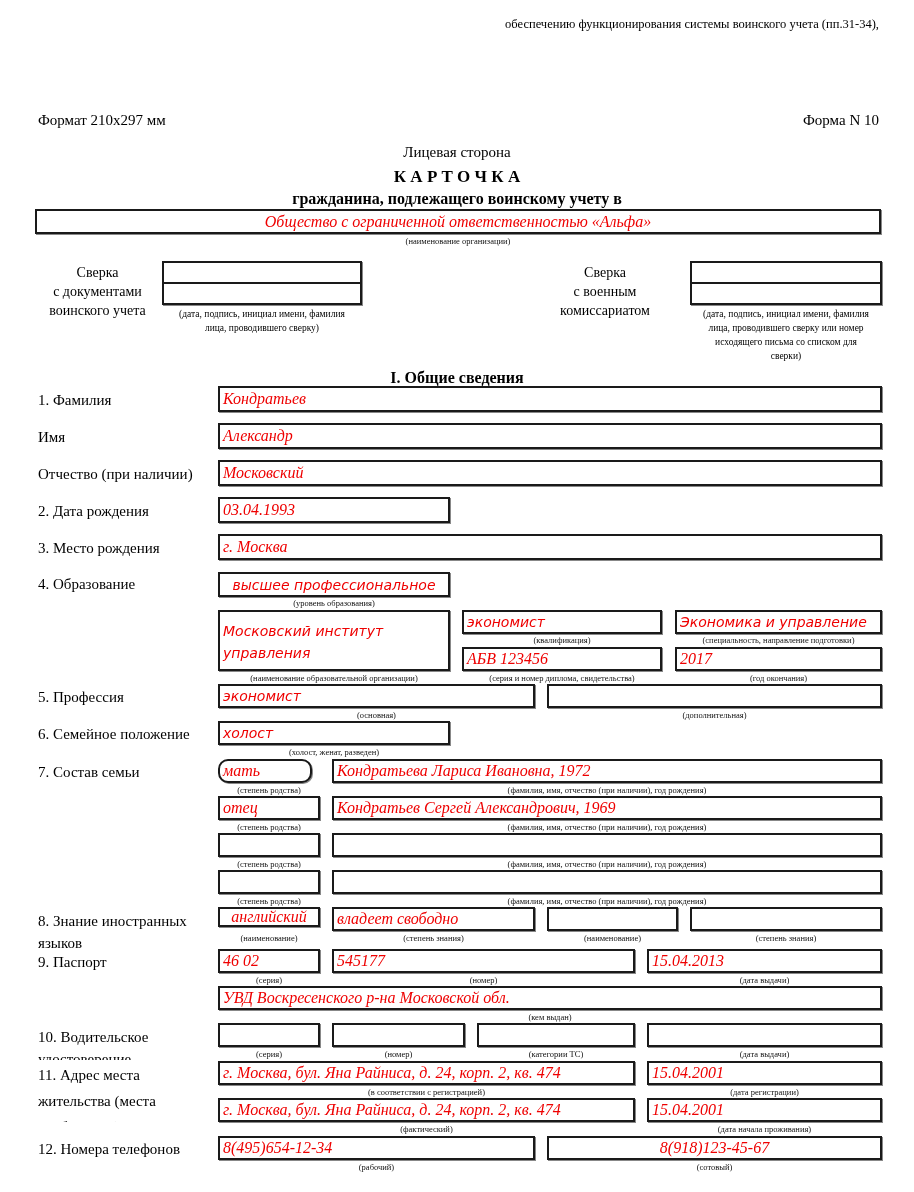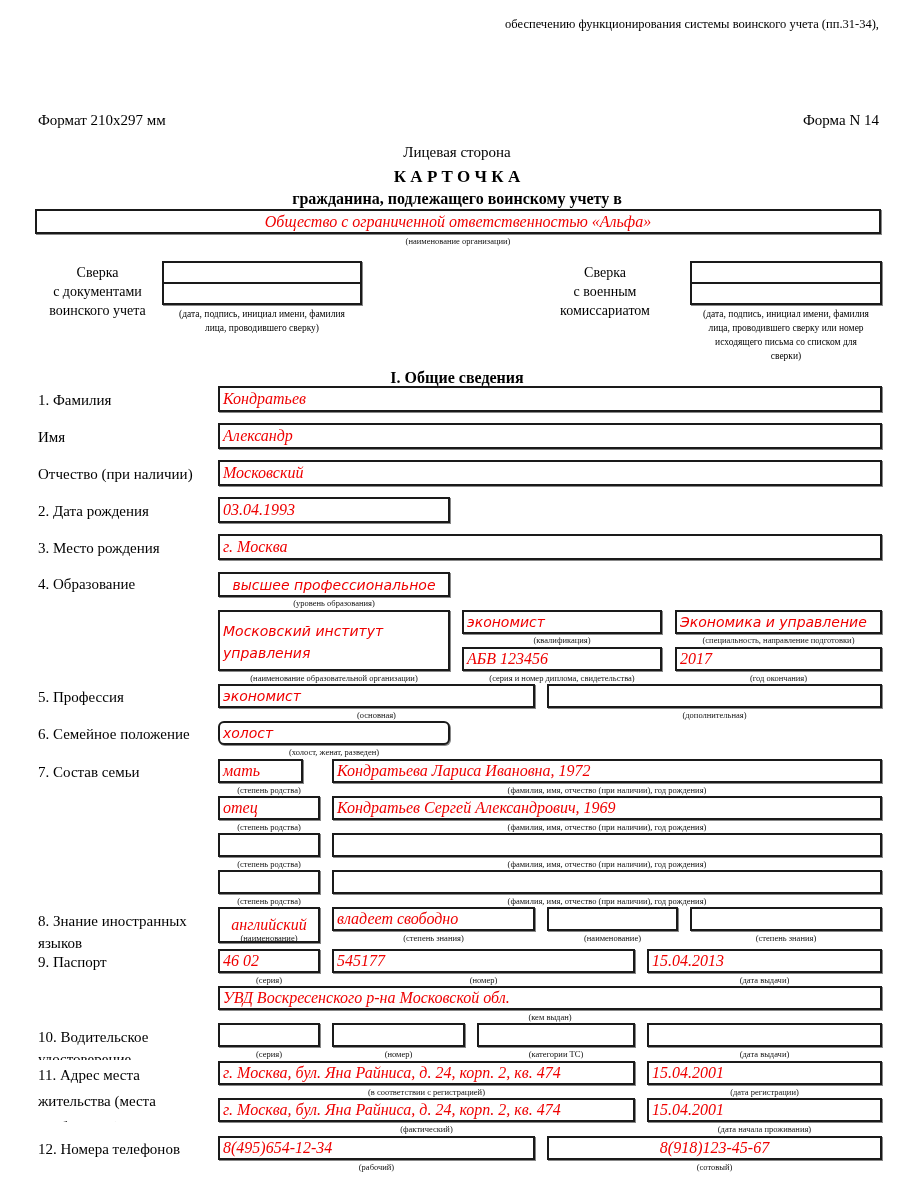--- a/index.html
+++ b/index.html
@@ -19,21 +19,21 @@
   .center-text { position: absolute; left: 0; right: 0; text-align: center; }
   .small { font-size: 11px; line-height: 14px; text-align: center; }
 </style>
 </head>
 <body>
 
 <div class="hdr" style="top:16px;">
   <div>обеспечению функционирования системы воинского учета (пп.31-34),</div>
 </div>
 <div class="lbl" style="left:38px;top:112px;font-size:15px;">Формат 210x297 мм</div>
-<div class="lbl" style="right:35px;top:112px;font-size:15px;">Форма N 14</div>
+<div class="lbl" style="right:35px;top:112px;font-size:15px;">Форма N 10</div>
 <div class="center-text" style="top:144px;font-size:15px;">Лицевая сторона</div>
 <div class="center-text" style="top:167px;font-size:17px;font-weight:bold;">К А Р Т О Ч К А</div>
 <div class="center-text" style="top:190px;font-size:16px;font-weight:bold;">гражданина, подлежащего воинскому учету в</div>
 <div class="box" style="left:35px;top:209px;width:846px;height:25px;">
   <div class="val center">Общество с ограниченной ответственностью «Альфа»</div>
 </div>
 <div class="cap" style="left:35px;width:846px;top:236px;">(наименование организации)</div>
 
 <div class="abs small" style="left:30px;top:263px;width:135px;font-size:14px;line-height:19px;">
   <div>Сверка</div>
@@ -126,28 +126,28 @@
 <div class="box" style="left:218px;top:684px;width:317px;height:24px;">
   <div class="val sans">экономист</div>
   </div>
 <div class="cap" style="left:218px;width:317px;top:710px;">(основная)</div>
 <div class="box" style="left:547px;top:684px;width:335px;height:24px;">
   <div class="val"></div>
   </div>
 <div class="cap" style="left:547px;width:335px;top:710px;">(дополнительная)</div>
 
 <div class="lbl" style="left:38px;top:726px;">6. Семейное положение</div>
-<div class="box" style="left:218px;top:721px;width:232px;height:24px;border-radius:6px;">
+<div class="box" style="left:218px;top:721px;width:232px;height:24px;">
   <div class="val sans">холост</div>
   </div>
 <div class="cap" style="left:218px;width:232px;top:747px;">(холост, женат, разведен)</div>
 
 <div class="lbl" style="left:38px;top:764px;">7. Состав семьи</div>
 <div id="family-rows">
-    <div class="box" style="left:218px;top:759px;width:85px;height:24px;">
+    <div class="box" style="left:218px;top:759px;width:94px;height:24px;border-radius:10px;">
          <div class="val">мать</div>
     </div>
        <div class="cap" style="left:218px;width:102px;top:785px;">(степень родства)</div>
        <div class="box" style="left:332px;top:759px;width:550px;height:24px;">
          <div class="val">Кондратьева Лариса Ивановна, 1972</div>
     </div>
        <div class="cap" style="left:332px;width:550px;top:785px;">(фамилия, имя, отчество (при наличии), год рождения)</div>
     <div class="box" style="left:218px;top:796px;width:102px;height:24px;">
          <div class="val">отец</div>
     </div>
@@ -171,21 +171,21 @@
        <div class="box" style="left:332px;top:870px;width:550px;height:24px;">
          <div class="val"></div>
     </div>
        <div class="cap" style="left:332px;width:550px;top:896px;">(фамилия, имя, отчество (при наличии), год рождения)</div>
   </div>
 
 <div class="lbl" style="left:38px;top:910px;line-height:22px;">
   <div>8. Знание иностранных</div>
   <div>языков</div>
 </div>
-<div class="box" style="left:218px;top:907px;width:102px;height:36px;">
+<div class="box" style="left:218px;top:907px;width:102px;height:20px;">
   <div class="val center">английский</div>
   </div>
 <div class="cap" style="left:218px;width:102px;top:933px;">(наименование)</div>
 <div class="box" style="left:332px;top:907px;width:203px;height:24px;">
   <div class="val">владеет свободно</div>
   </div>
 <div class="cap" style="left:332px;width:203px;top:933px;">(степень знания)</div>
 <div class="box" style="left:547px;top:907px;width:131px;height:24px;">
   <div class="val"></div>
   </div>

